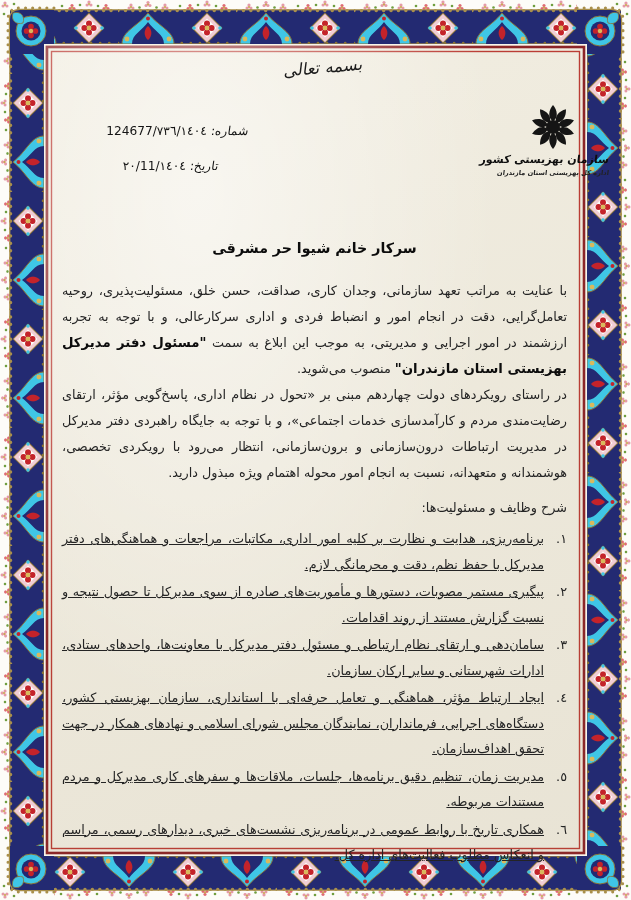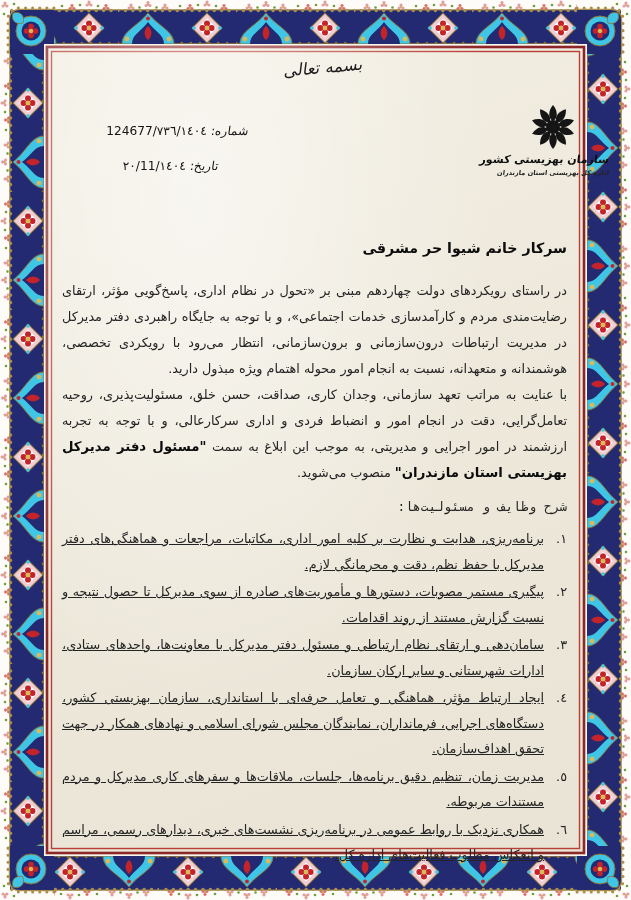--- a/index.html
+++ b/index.html
@@ -33,25 +33,25 @@
   .org-name{font-size:11px;font-weight:700;margin-top:1px;transform:skewX(-7deg);white-space:nowrap;}
   .org-sub{font-size:6.6px;font-weight:700;margin-top:3px;transform:skewX(-7deg);white-space:nowrap;color:#222;}
   
   .content{
     position:absolute;top:238px;right:64px;left:62px;z-index:2;
     direction:rtl;text-align:justify;
     font-size:12.8px;line-height:26px;color:#242424;
   }
   .addressee{
     font-weight:700;font-size:14.2px;color:#0c0c0c;
-    text-align:right;margin:0 0 20px 0;line-height:20px;
+    text-align:center;margin:0 0 20px 0;line-height:20px;
   }
   .para{margin:0;}
   .bold-inline{font-weight:700;font-size:13.3px;color:#0c0c0c;}
-  .duties-title{margin:9px 0 5px 0;text-align:right;font-family:Liberation Mono, monospace;}
+  .duties-title{margin:9px 0 5px 0;text-align:right;}
   .duty{display:flex;gap:6px;line-height:25.5px;margin-bottom:2px;}
   .duty .num{flex:0 0 17px;text-align:right;}
   .duty .txt{flex:1;text-align:justify;text-decoration:underline;}
   
   .paper-shade{
     position:absolute;inset:46px;z-index:1;pointer-events:none;
     background:
       radial-gradient(ellipse at 28% 18%, rgba(255,255,255,0.55), rgba(255,255,255,0) 55%),
       linear-gradient(160deg, rgba(120,100,60,0.05), rgba(120,100,60,0.12));
   }
@@ -186,23 +186,23 @@
         <circle r="7" fill="#151515"></circle>
       </g>
     </svg>
     <div class="org-name">سازمان بهزیستی کشور</div>
     <div class="org-sub">اداره کل بهزیستی استان مازندران</div>
   </div>
 
   <div class="content">
     <div class="addressee">سرکار خانم شیوا حر مشرقی</div>
 
+    <p class="para"><span>با عنایت به مراتب تعهد سازمانی، وجدان کاری، صداقت، حسن خلق، مسئولیت‌پذیری، روحیه تعامل‌گرایی، دقت در انجام امور و انضباط فردی و اداری سرکارعالی، و با توجه به تجربه ارزشمند در امور اجرایی و مدیریتی، به موجب این ابلاغ به سمت </span><span class="bold-inline">"مسئول دفتر مدیرکل بهزیستی استان مازندران"</span><span> منصوب می‌شوید.</span></p>
+
     <p class="para">در راستای رویکردهای دولت چهاردهم مبنی بر «تحول در نظام اداری، پاسخ‌گویی مؤثر، ارتقای رضایت‌مندی مردم و کارآمدسازی خدمات اجتماعی»، و با توجه به جایگاه راهبردی دفتر مدیرکل در مدیریت ارتباطات درون‌سازمانی و برون‌سازمانی، انتظار می‌رود با رویکردی تخصصی، هوشمندانه و متعهدانه، نسبت به انجام امور محوله اهتمام ویژه مبذول دارید.</p>
-
-    <p class="para"><span>با عنایت به مراتب تعهد سازمانی، وجدان کاری، صداقت، حسن خلق، مسئولیت‌پذیری، روحیه تعامل‌گرایی، دقت در انجام امور و انضباط فردی و اداری سرکارعالی، و با توجه به تجربه ارزشمند در امور اجرایی و مدیریتی، به موجب این ابلاغ به سمت </span><span class="bold-inline">"مسئول دفتر مدیرکل بهزیستی استان مازندران"</span><span> منصوب می‌شوید.</span></p>
 
     <div class="duties-title">شرح وظایف و مسئولیت‌ها:</div>
 
     <div class="duty">
       <span class="num">١.</span>
       <div class="txt">برنامه‌ریزی، هدایت و نظارت بر کلیه امور اداری، مکاتبات، مراجعات و هماهنگی‌های دفتر مدیرکل با حفظ نظم، دقت و محرمانگی لازم.</div>
     </div>
     <div class="duty">
       <span class="num">٢.</span>
       <div class="txt">پیگیری مستمر مصوبات، دستورها و مأموریت‌های صادره از سوی مدیرکل تا حصول نتیجه و نسبت گزارش مستند از روند اقدامات.</div>
@@ -214,17 +214,17 @@
     <div class="duty">
       <span class="num">٤.</span>
       <div class="txt">ایجاد ارتباط مؤثر، هماهنگی و تعامل حرفه‌ای با استانداری، سازمان بهزیستی کشور، دستگاه‌های اجرایی، فرمانداران، نمایندگان مجلس شورای اسلامی و نهادهای همکار در جهت تحقق اهداف‌سازمان.</div>
     </div>
     <div class="duty">
       <span class="num">٥.</span>
       <div class="txt">مدیریت زمان، تنظیم دقیق برنامه‌ها، جلسات، ملاقات‌ها و سفرهای کاری مدیرکل و مردم مستندات مربوطه.</div>
     </div>
     <div class="duty">
       <span class="num">٦.</span>
-      <div class="txt">همکاری نزدیک با روابط عمومی در برنامه‌ریزی نشست‌های خبری، دیدارهای رسمی، مراسم و انعکاس مطلوب فعالیت‌های اداره کل.</div>
+      <div class="txt">همکاری تاریخ با روابط عمومی در برنامه‌ریزی نشست‌های خبری، دیدارهای رسمی، مراسم و انعکاس مطلوب فعالیت‌های اداره کل.</div>
     </div>
   </div>
 
 </div>
 
 </body></html>

